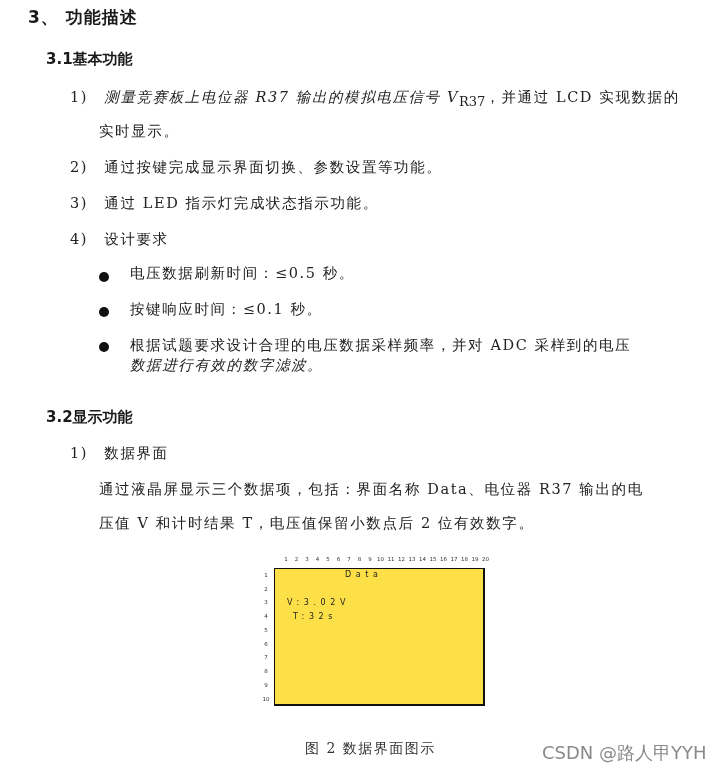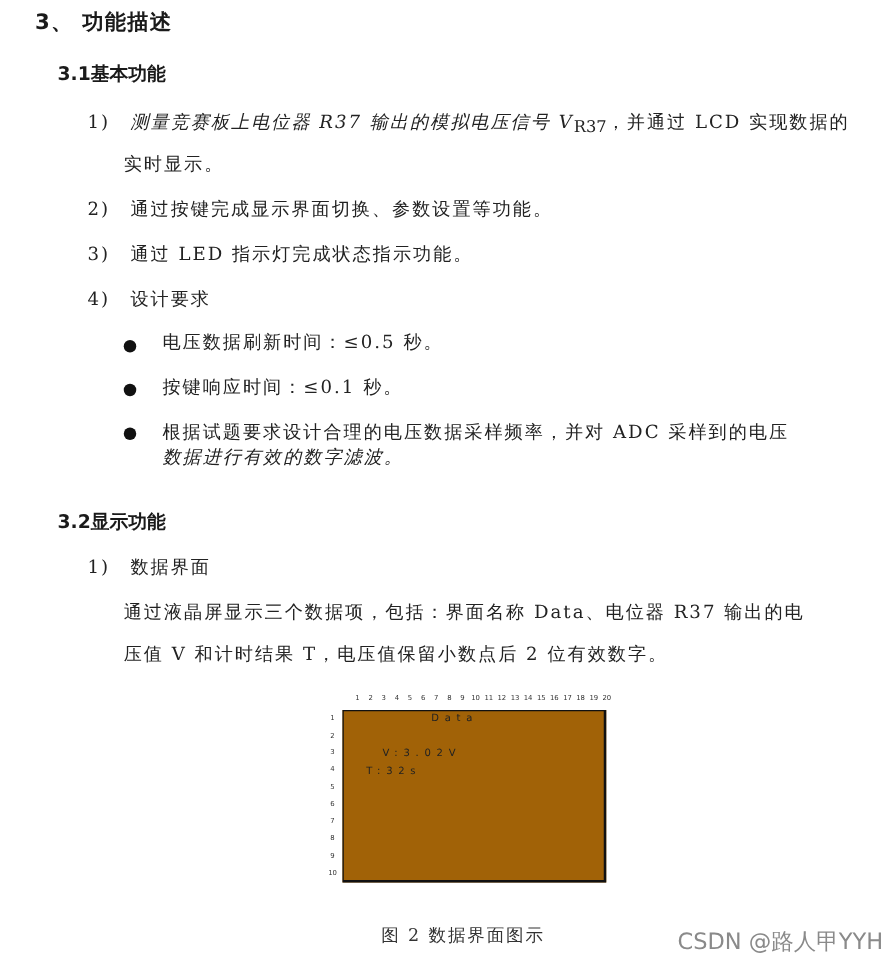--- a/index.html
+++ b/index.html
@@ -10,21 +10,21 @@
     }
     .abs { position: absolute; white-space: nowrap; }
     .h1 { left: 28px; top: 6px; font-size: 17px; font-weight: bold; font-family: "DejaVu Sans", sans-serif; letter-spacing: 1px; }
     .h2 { font-size: 15px; font-weight: bold; font-family: "DejaVu Sans", sans-serif; }
     .p { font-size: 14.5px; letter-spacing: 1.6px; color: #222; }
     .bullet { width: 10px; height: 10px; border-radius: 50%; background: #111; position: absolute; }
     .lcd-wrap { position: absolute; left: 260px; top: 556px; width: 232px; height: 155px; }
     .col-nums { position: absolute; left: 21px; top: 0; width: 212px; height: 10px; }
     .col-nums span { position: absolute; top: 0; font-size: 5.5px; font-family: "DejaVu Sans", sans-serif; color: #333; width: 10px; text-align: center; }
     .row-nums span { position: absolute; left: 0; font-size: 5.5px; font-family: "DejaVu Sans", sans-serif; color: #333; width: 12px; text-align: center; }
-    .lcd { position: absolute; left: 14px; top: 12px; width: 211px; height: 138px; border: 1.5px solid #111; border-right-width: 2.5px; border-bottom-width: 2.5px; box-sizing: border-box; background: #a16207; }
+    .lcd { position: absolute; left: 14px; top: 12px; width: 211px; height: 138px; border: 1.5px solid #111; border-right-width: 2.5px; border-bottom-width: 2.5px; box-sizing: border-box; background: #fde047; }
     .lcd-text { position: absolute; font-family: "DejaVu Sans", sans-serif; font-size: 8px; color: #222; letter-spacing: 4.6px; }
     .caption { left: 305px; top: 740px; font-size: 14px; letter-spacing: 1.5px; color: #333; }
     .watermark { left: 542px; top: 741px; font-size: 18px; color: #8a8a8a; font-family: "DejaVu Sans", sans-serif; }
   </style>
 </head>
 <body>
 
 <div class="abs h1">3、 功能描述</div>
 
 <div class="abs h2" style="left:46px; top:50px;">3.1基本功能</div>
@@ -99,19 +99,19 @@
     <span style="top:57px">4</span>
     <span style="top:71px">5</span>
     <span style="top:85px">6</span>
     <span style="top:98px">7</span>
     <span style="top:112px">8</span>
     <span style="top:126px">9</span>
     <span style="top:140px">10</span>
   </div>
   <div class="lcd">
     <div class="lcd-text" style="left:70px; top:1px;">Data</div>
-    <div class="lcd-text" style="left:31px; top:29px;">V:3.02V</div>
+    <div class="lcd-text" style="left:12px; top:29px;">V:3.02V</div>
     <div class="lcd-text" style="left:18px; top:43px;">T:32s</div>
   </div>
 </div>
 
 <div class="abs caption">图 2 数据界面图示</div>
 <div class="abs watermark">CSDN @路人甲YYH</div>
 
 </body></html>

